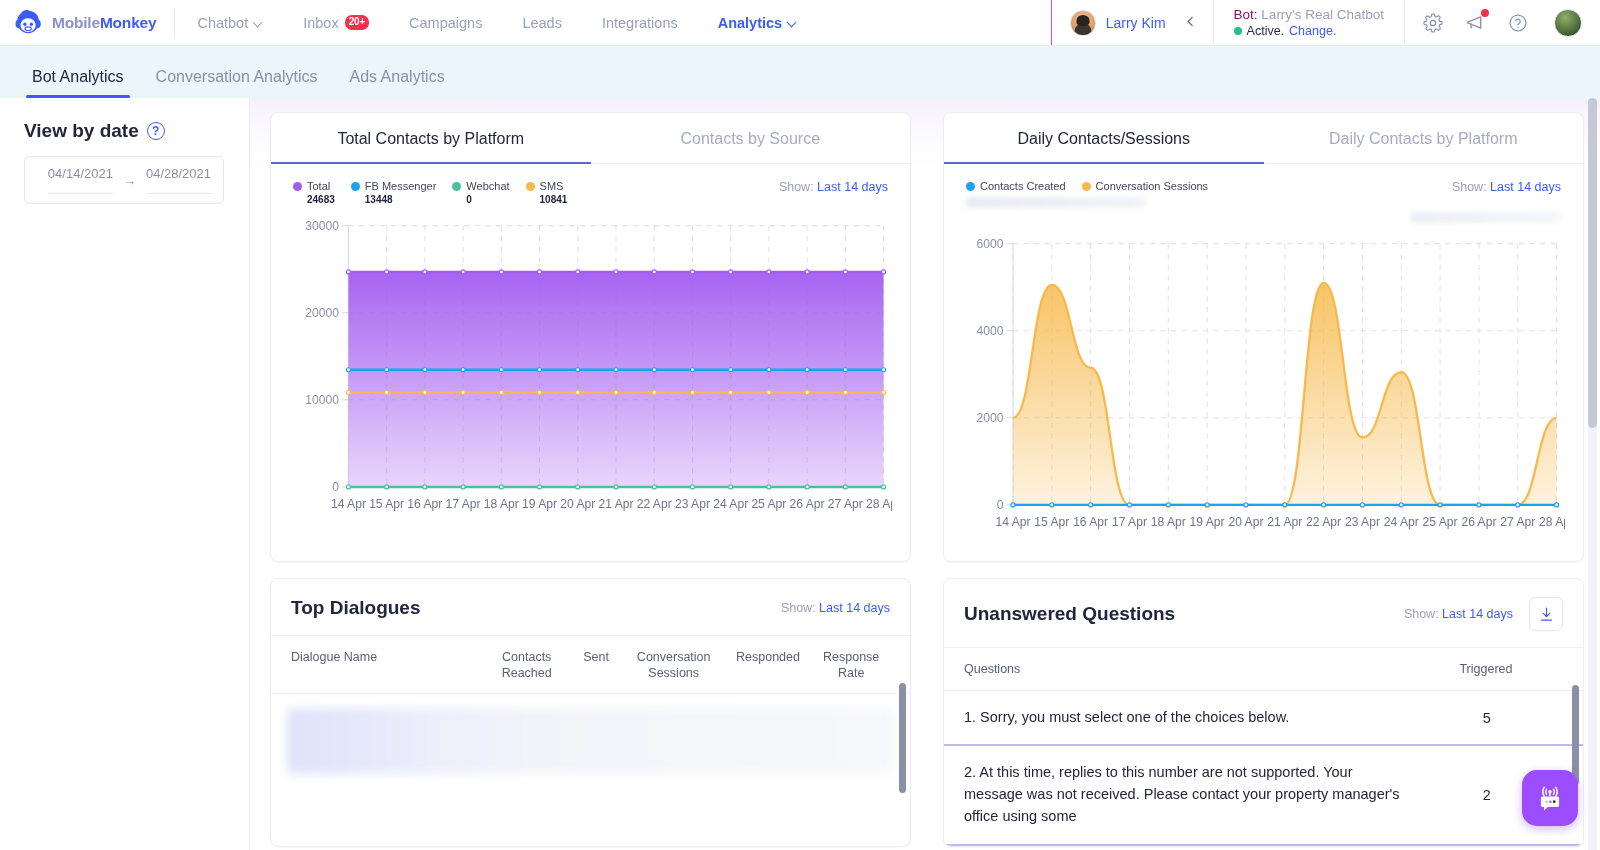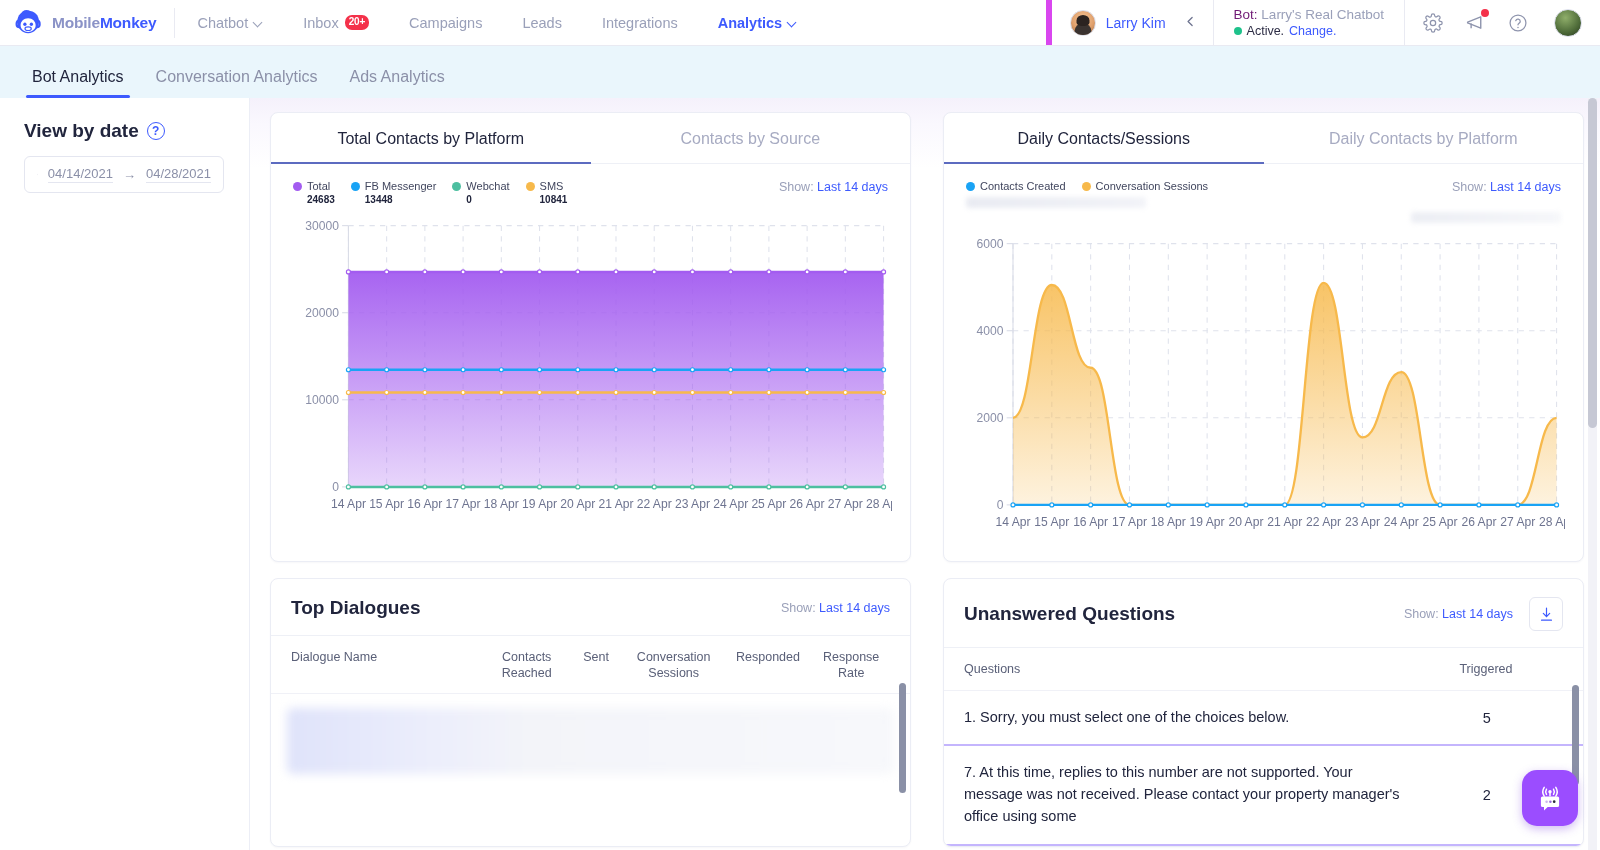--- a/index.html
+++ b/index.html
@@ -36,21 +36,21 @@
     width:6px;height:6px; border-right:1.6px solid currentColor;
     border-bottom:1.6px solid currentColor; transform:rotate(45deg);
   }
   .badge-inbox {
     background:#f4314a; color:#fff; font-size:10px; font-weight:700;
     border-radius:7px; padding:1px 4px; line-height:1.25; letter-spacing:-.2px;
   }
   .nav-right { margin-left:auto; display:flex; align-items:center; height:100%; }
   .user-chip {
     display:flex; align-items:center; gap:10px; padding:0 16px 0 18px;
-    height:100%; border-left:6px solid #d946ef;
+    height:100%; border-left:1px solid #d946ef;
   }
   .avatar-sm {
     width:26px;height:26px;border-radius:50%;
     background:radial-gradient(circle at 50% 35%, #f6c89a 0%, #e0a06c 55%, #9c6a3f 100%);
     border:1px solid #dcdfec; flex:none; position:relative; overflow:hidden;
   }
   .avatar-sm:after{
     content:""; position:absolute; left:50%; top:52%; width:17px;height:17px;
     transform:translateX(-50%); border-radius:50% 50% 40% 40%;
     background:#3a3330;
@@ -106,21 +106,21 @@
   .sb-title { display:flex; align-items:center; gap:8px; font-size:19px; font-weight:700; color:#21253d; }
   .q-ic {
     width:18px;height:18px;border-radius:50%;border:1.6px solid #3d5afe;color:#3d5afe;
     font-size:12px; display:flex;align-items:center;justify-content:center;font-weight:700;cursor:pointer;
   }
   .datepick {
     margin-top:14px; width:200px; border:1px solid #e4e6f0; border-radius:6px;
     display:flex; align-items:center; gap:10px; padding:9px 12px; background:#fff; cursor:pointer;
   }
   .date-val {
-    font-size:13px; color:#8b90a8; border-bottom:1px solid #e4e6f0; padding-bottom:1px;
+    font-size:13px; color:#8b90a8; border-bottom:1px solid #e4e6f0; padding-bottom:12px;
   }
   .date-arrow { color:#8b90a8; font-size:13px; }
 
   .main {
     flex:1; padding:14px 16px 0 20px; display:grid;
     grid-template-columns:1fr 1fr; grid-template-rows:auto auto;
     gap:16px 32px; align-content:start; overflow:hidden;
   }
 
   .card {
@@ -650,21 +650,21 @@
       </div>
       <div class="thead questions">
         <div class="th left">Questions</div>
         <div class="th">Triggered</div>
       </div>
       <div class="qrow">
         <div class="qtext">1. Sorry, you must select one of the choices below.</div>
         <div class="qnum">5</div>
       </div>
       <div class="qrow">
-        <div class="qtext">7. At this time, replies to this number are not supported. Your message was not received. Please contact your property manager's office using some</div>
+        <div class="qtext">2. At this time, replies to this number are not supported. Your message was not received. Please contact your property manager's office using some</div>
         <div class="qnum">2</div>
       </div>
       <div class="scrollbar-v" style="right:4px; top:106px; height:100px;"></div>
     </div>
 
   </div>
 </div>
 
   <div class="chatfab">
     <svg width="32" height="32" viewBox="0 0 32 32">

